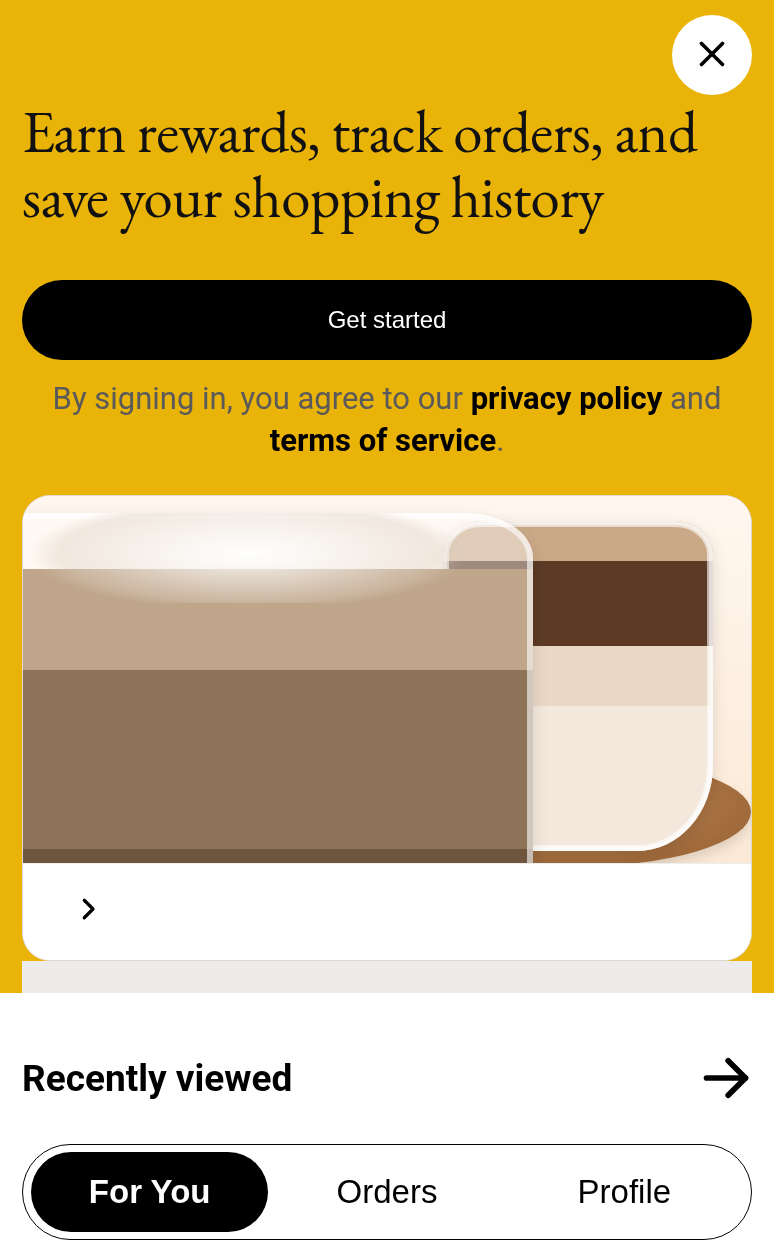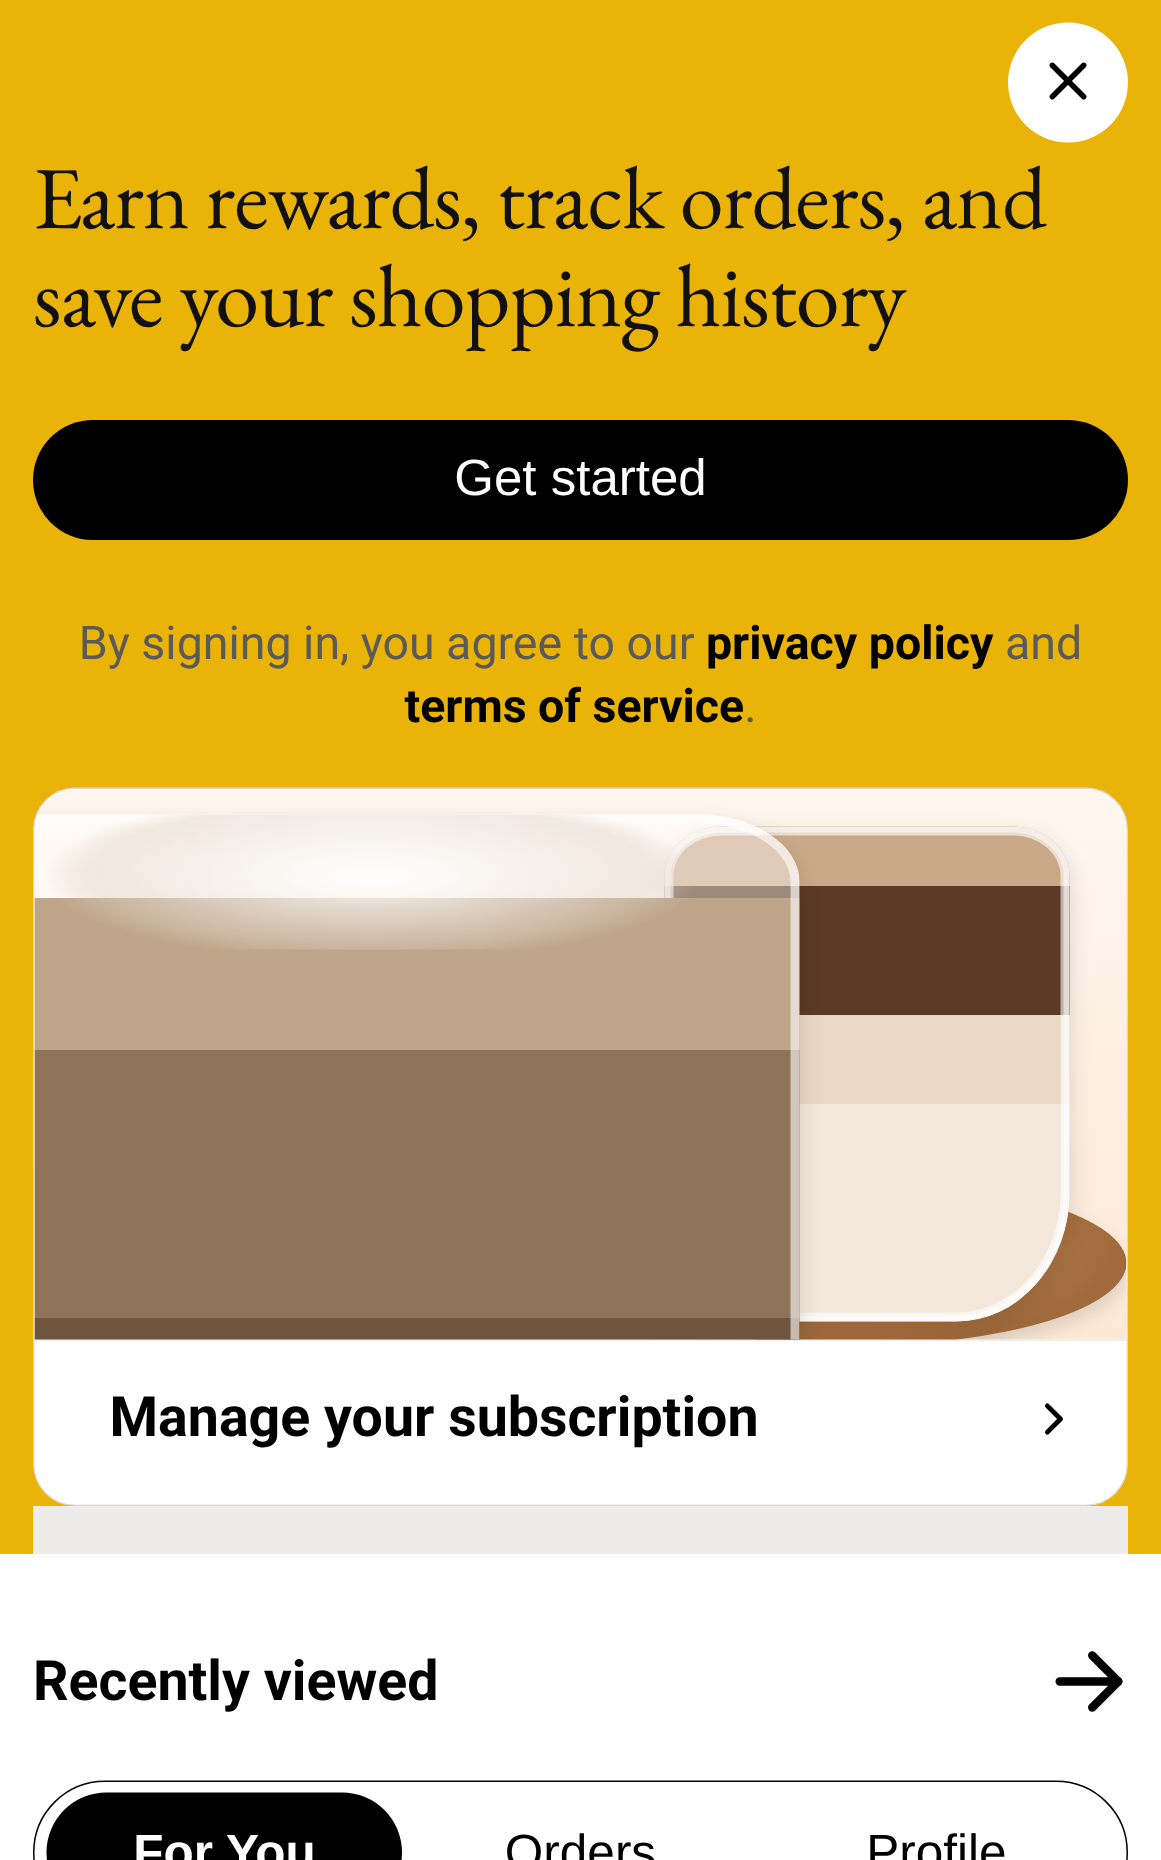--- a/index.html
+++ b/index.html
@@ -1,22 +1,22 @@
 <!DOCTYPE html>
 <html><head>
 <meta charset="utf-8">
 <style>
   * { box-sizing: border-box; margin: 0; padding: 0; }
   html, body { width: 774px; height: 1240px; overflow: hidden; font-family: -apple-system, BlinkMacSystemFont, "Segoe UI", Roboto, Helvetica, Arial, sans-serif; background: #fff; color: #000; }
   .top-area { background: #eab308; padding: 5px 22px 0 22px; position: relative; }
   .close-btn { position: absolute; top: 15px; right: 22px; width: 80px; height: 80px; border-radius: 50%; background: #fff; border: none; display: flex; align-items: center; justify-content: center; cursor: pointer; }
   .close-btn svg { width: 36px; height: 36px; }
   .headline { font-family: Garamond, "Adobe Garamond Pro", "EB Garamond", Georgia, serif; font-weight: 400; font-size: 59px; line-height: 1.1; letter-spacing: -0.01em; padding-top: 95px; padding-right: 10px; color: #111; }
-  .cta { margin-top: 50px; width: 100%; height: 80px; border-radius: 40px; background: #000; color: #fff; border: none; font-size: 34px; font-weight: 400; cursor: pointer; }
-  .legal { margin-top: 48px; font-size: 31px; text-align: center; color: #5a5a5a; line-height: 1.35; padding: 0 6px; }
+  .cta { margin-top: 50px; width: 100%; height: 80px; border-radius: 40px; background: #000; color: #fff; border: none; font-size: 24px; font-weight: 400; cursor: pointer; }
+  .legal { margin-top: 18px; font-size: 31px; text-align: center; color: #5a5a5a; line-height: 1.35; padding: 0 6px; }
   .legal strong { color: #000; font-weight: 700; }
   .card { margin: 34px 0 0 0; border: 1.5px solid #ddd8d2; border-radius: 28px; overflow: hidden; background: #fff; }
   .card-image { height: 368px; width: 100%; position: relative; background: linear-gradient(180deg, #fff7ef 0%, #fbe9d6 100%); border-bottom: 1px solid #eee; overflow: hidden; }
   
   .glass1, .glass2 { position: absolute; border-radius: 12% 12% 18% 18% / 8% 8% 14% 14%; overflow: hidden; box-shadow: inset 0 0 0 6px rgba(255,255,255,0.6), 0 6px 16px rgba(0,0,0,0.12); }
   .glass1 { left: -60px; bottom: -210px; width: 570px; height: 560px; background: linear-gradient(180deg, rgba(255,255,255,0.4) 0 10%, #bfa68b 10% 28%, #8f7358 28% 60%, #6e553e 60% 100%); }
   .glass1::before { content: ""; position: absolute; top: 0; left: 0; right: 0; height: 16%; background: radial-gradient(ellipse 55% 90% at 50% 45%, rgba(255,255,255,0.9), rgba(220,205,190,0.4) 60%, rgba(0,0,0,0) 70%); }
   .glass2 { right: 38px; bottom: 12px; width: 270px; height: 330px; border-radius: 14% 14% 28% 28% / 10% 10% 26% 26%; background: linear-gradient(180deg, #caa988 0 12%, #5c3a26 12% 38%, #e9d8c4 38% 56%, #f3e8db 56% 100%); }
   .glass2::after { content: ""; position: absolute; inset: 0; box-shadow: inset 0 0 0 4px rgba(255,255,255,0.55); border-radius: inherit; }
   .coaster { position: absolute; right: 0px; bottom: -4px; width: 360px; height: 110px; border-radius: 50%; background: radial-gradient(ellipse at 50% 40%, #c9915d, #a06a3b 70%); box-shadow: 0 6px 12px rgba(0,0,0,0.12); }
@@ -55,21 +55,20 @@
     <span>By signing in, you agree to our </span><strong><a style="text-decoration:none;color:inherit;">privacy policy</a></strong><span> and </span><strong><a style="text-decoration:none;color:inherit;">terms of service</a></strong><span>.</span>
   </p>
 
   <div class="card">
     <div class="card-image">
       <div class="coaster"></div>
       <div class="glass2"></div>
       <div class="glass1"></div>
     </div>
     <div class="card-row">
-      <span class="card-row-label">Manage your subscription</span>
       <span class="chev">
         <svg viewBox="0 0 24 24" fill="none" stroke="currentColor" stroke-width="2.6" stroke-linecap="round" stroke-linejoin="round">
             <polyline points="9 5 16 12 9 19"></polyline>
           </svg>
       </span>
     </div>
   </div>
 
   <div class="spacer"></div>
 </div>

